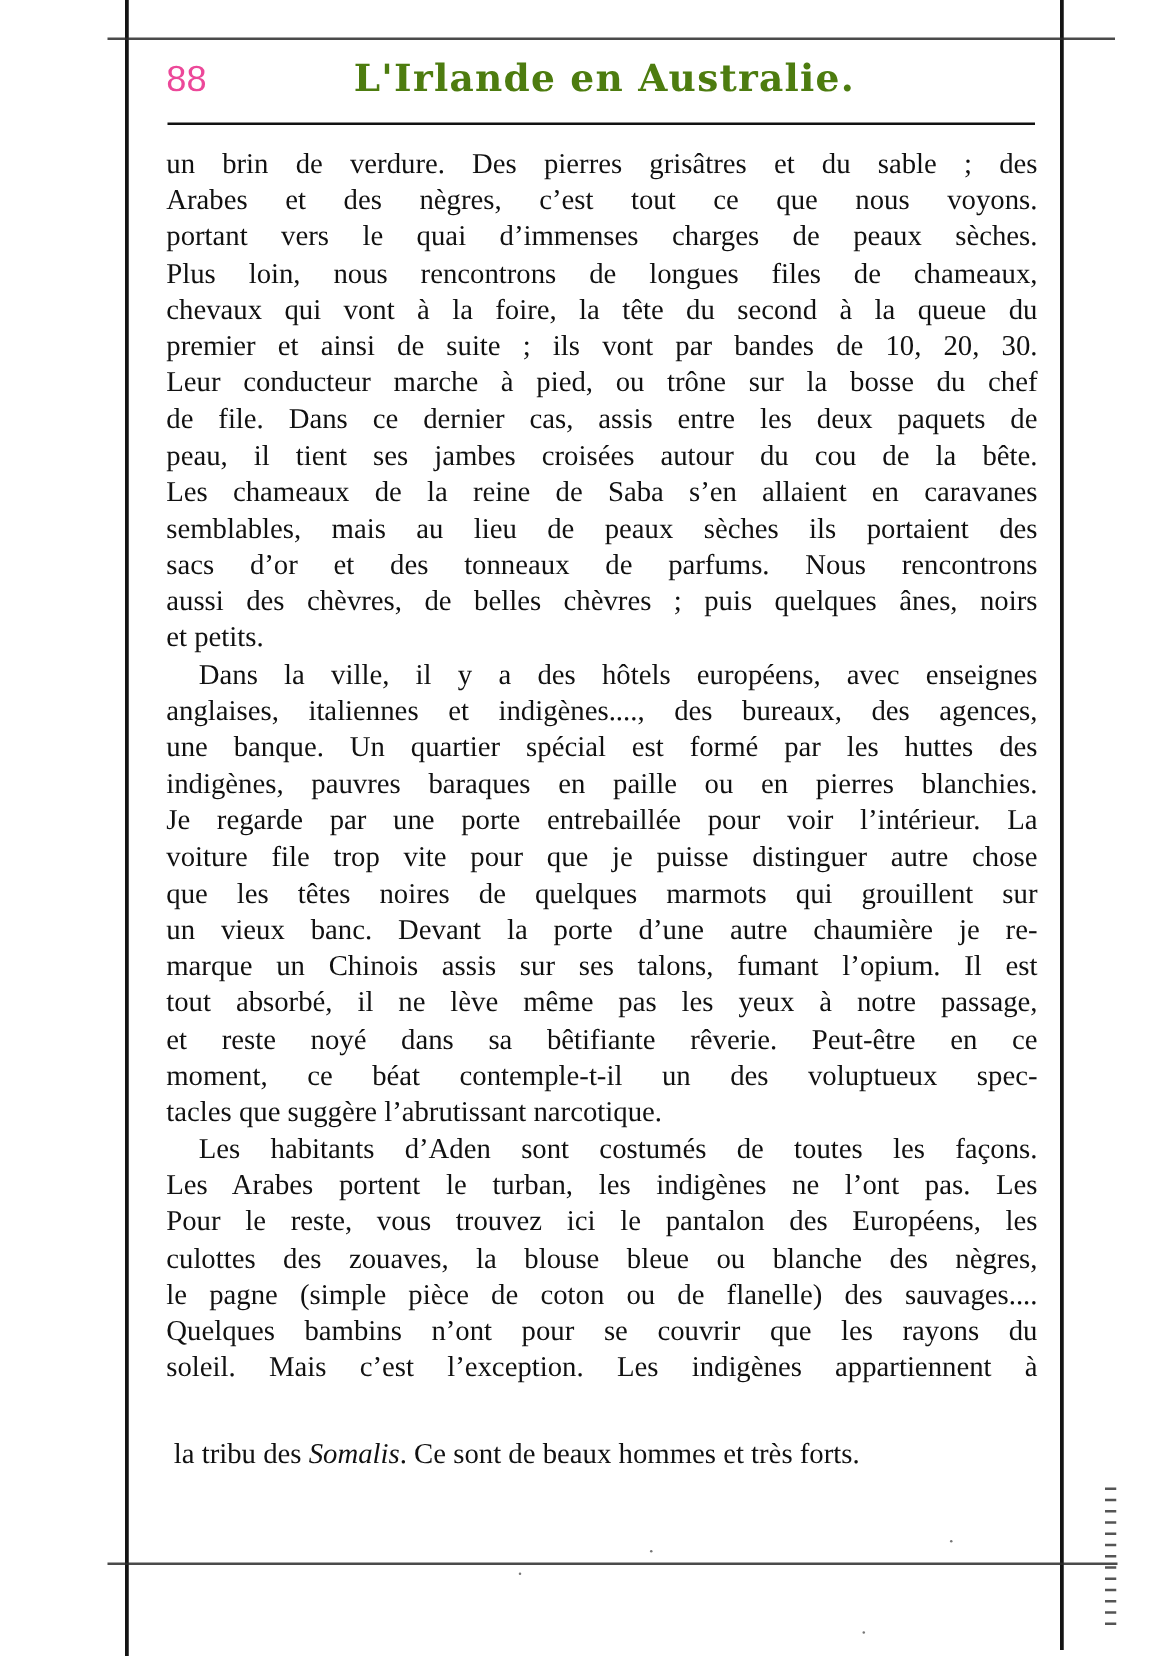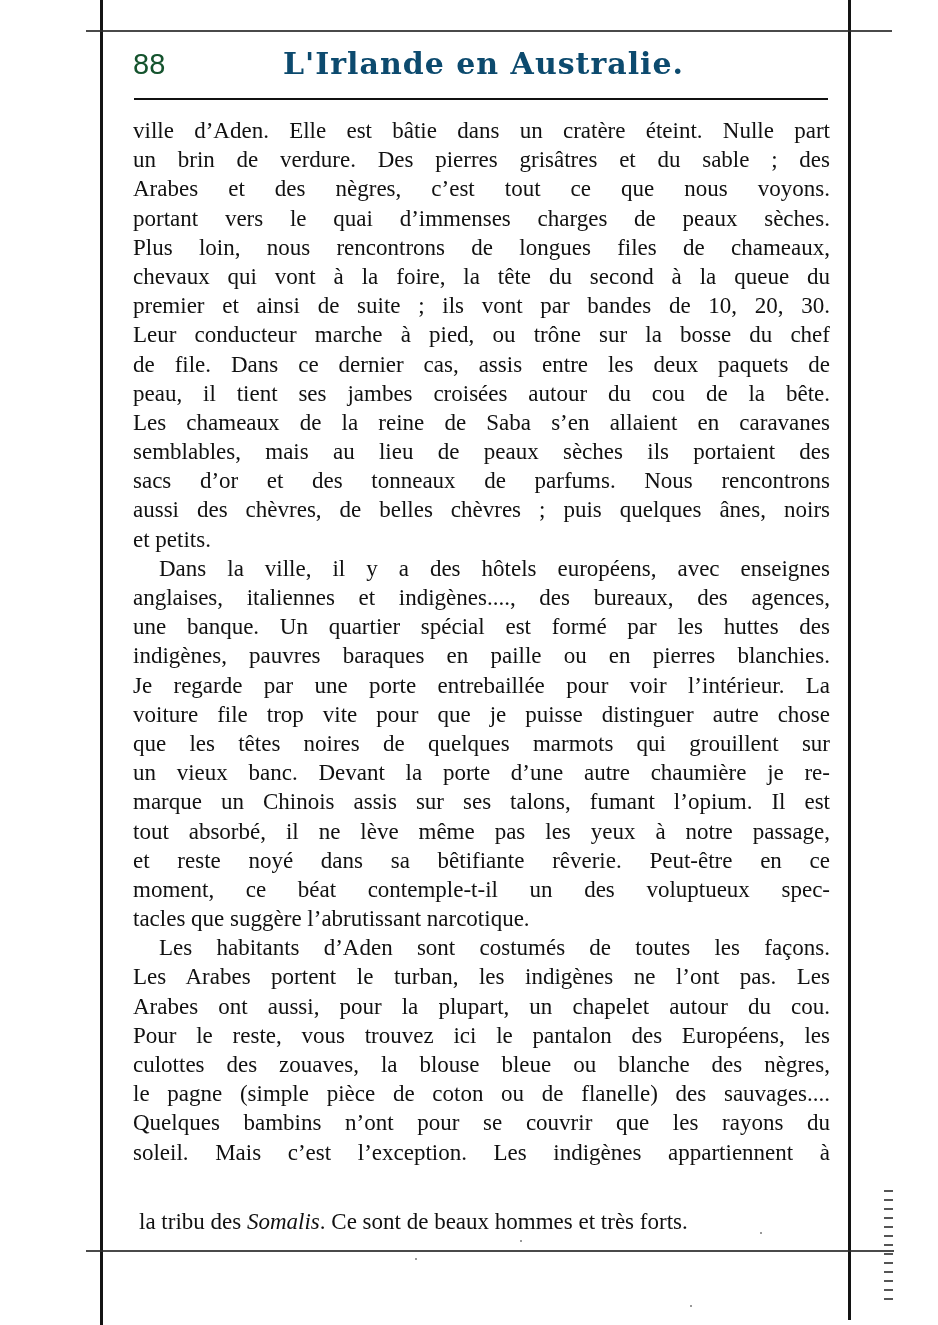--- a/index.html
+++ b/index.html
@@ -37,31 +37,31 @@
     left: 133px;
     width: 695px;
     height: 48px;
   }
   .page-number {
     position: absolute;
     left: 0;
     top: 4px;
     font-family: "Liberation Sans", "DejaVu Sans", sans-serif;
     font-size: 29px;
-    color: #14532d;
+    color: #ec4899;
   }
   .running-title {
     position: absolute;
     left: 150px;
     top: 2px;
     font-family: "DejaVu Serif", serif;
     font-weight: bold;
     font-size: 30px;
     letter-spacing: 1px;
-    color: #0c4a6e;
+    color: #4d7c0f;
   }
   .header-rule {
     position: absolute;
     top: 98px;
     left: 134px;
     width: 694px;
     height: 2px;
     background: #111;
   }
   .body-text {
@@ -120,21 +120,20 @@
 <div class="frame-h bottom"></div>
 
 <div class="header">
   <span class="page-number">88</span>
   <span class="running-title">L'Irlande en Australie.</span>
 </div>
 <div class="header-rule"></div>
 
 <div class="body-text" id="body-text">
 
-  <span class="line">ville d’Aden. Elle est bâtie dans un cratère éteint. Nulle part</span>
     <span class="line">un brin de verdure. Des pierres grisâtres et du sable ; des</span>
     <span class="line">Arabes et des nègres, c’est tout ce que nous voyons.</span>
     <span class="line">portant vers le quai d’immenses charges de peaux sèches.</span>
     <span class="line">Plus loin, nous rencontrons de longues files de chameaux,</span>
     <span class="line">chevaux qui vont à la foire, la tête du second à la queue du</span>
     <span class="line">premier et ainsi de suite ; ils vont par bandes de 10, 20, 30.</span>
     <span class="line">Leur conducteur marche à pied, ou trône sur la bosse du chef</span>
     <span class="line">de file. Dans ce dernier cas, assis entre les deux paquets de</span>
     <span class="line">peau, il tient ses jambes croisées autour du cou de la bête.</span>
     <span class="line">Les chameaux de la reine de Saba s’en allaient en caravanes</span>
@@ -150,21 +149,20 @@
     <span class="line">voiture file trop vite pour que je puisse distinguer autre chose</span>
     <span class="line">que les têtes noires de quelques marmots qui grouillent sur</span>
     <span class="line">un vieux banc. Devant la porte d’une autre chaumière je re-</span>
     <span class="line">marque un Chinois assis sur ses talons, fumant l’opium. Il est</span>
     <span class="line">tout absorbé, il ne lève même pas les yeux à notre passage,</span>
     <span class="line">et reste noyé dans sa bêtifiante rêverie. Peut-être en ce</span>
     <span class="line">moment, ce béat contemple-t-il un des voluptueux spec-</span>
     <span class="line last">tacles que suggère l’abrutissant narcotique.</span>
     <span class="line indent">Les habitants d’Aden sont costumés de toutes les façons.</span>
     <span class="line">Les Arabes portent le turban, les indigènes ne l’ont pas. Les</span>
-    <span class="line">Arabes ont aussi, pour la plupart, un chapelet autour du cou.</span>
     <span class="line">Pour le reste, vous trouvez ici le pantalon des Européens, les</span>
     <span class="line">culottes des zouaves, la blouse bleue ou blanche des nègres,</span>
     <span class="line">le pagne (simple pièce de coton ou de flanelle) des sauvages....</span>
     <span class="line">Quelques bambins n’ont pour se couvrir que les rayons du</span>
     <span class="line">soleil. Mais c’est l’exception. Les indigènes appartiennent à</span>
     <span class="line last shift" id="final-line"><span>la tribu des </span><span class="italic">Somalis</span><span>. Ce sont de beaux hommes et très forts.</span></span>
 </div>
 
 <div class="edge-marks">
   <span></span>

